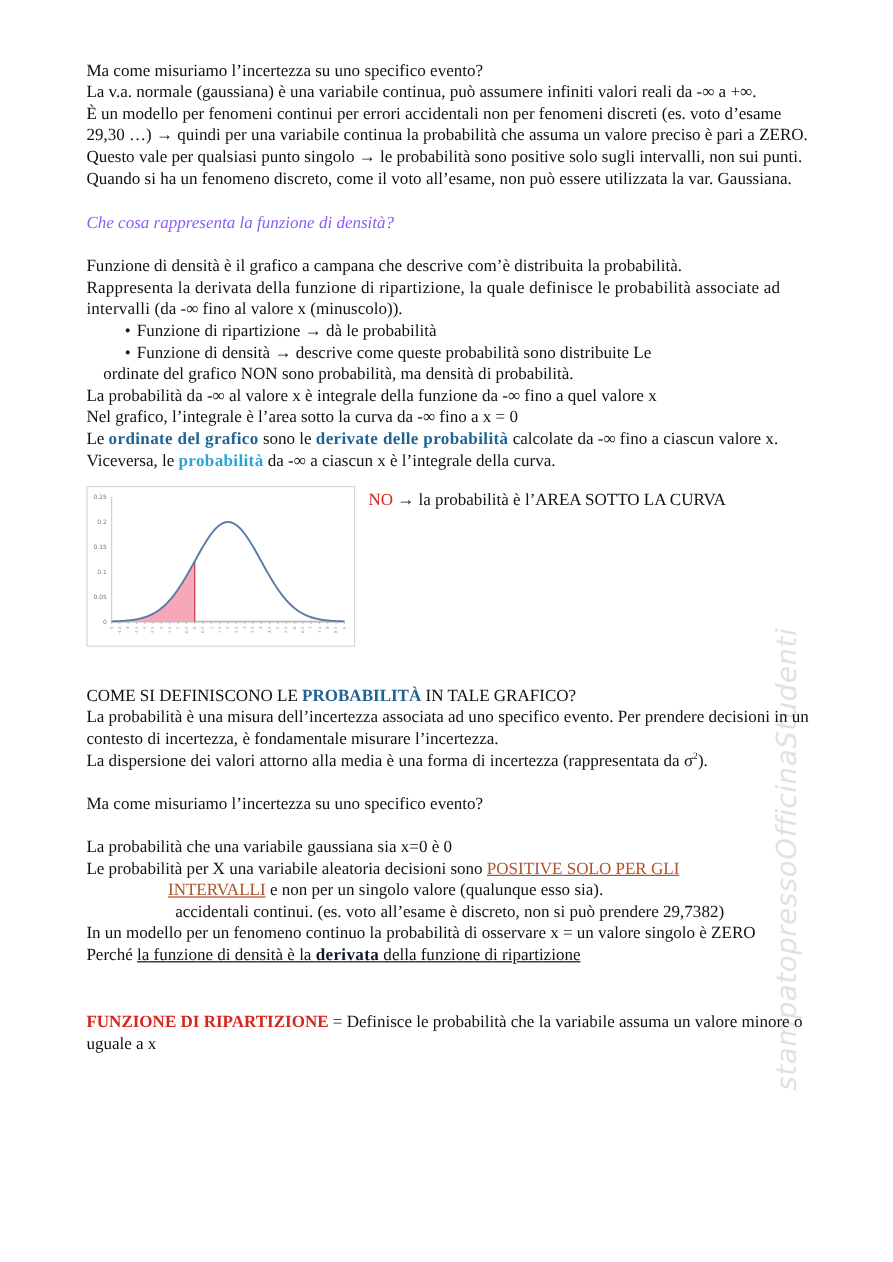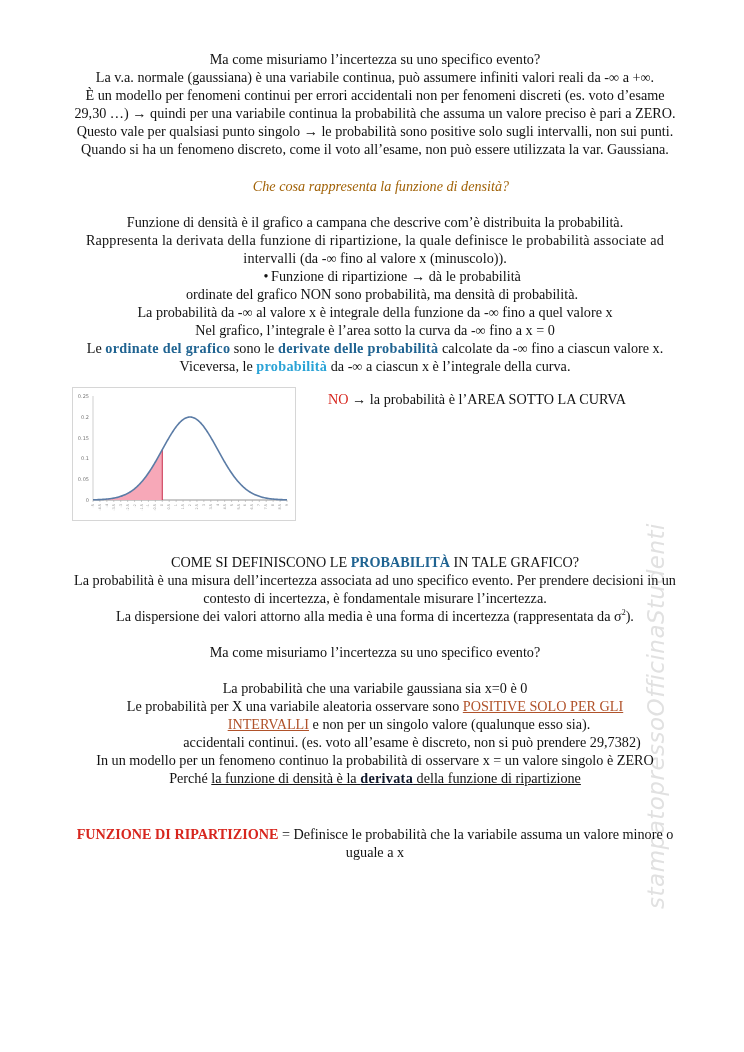--- a/index.html
+++ b/index.html
@@ -2,24 +2,24 @@
 <html><head>
 <meta charset="utf-8">
 <style>
   html, body { margin: 0; padding: 0; background: #ffffff; }
   body {
     width: 744px; height: 1052px; position: relative; overflow: hidden;
     font-family: "Liberation Serif", "DejaVu Serif", serif;
     font-size: 14.2px; color: #111; line-height: 18px;
   }
   .page { position: absolute; left: 72px; top: 50px; width: 606px; }
-  p { margin: 0; text-align: center; }
+  p { margin: 0; }
   .b { font-weight: normal; }
   .sp { letter-spacing: 0.2px; }
-  .heading-it { font-style: italic; color: #a16207; margin-top: 19px; margin-bottom: 18px; margin-left: 12px; }
+  .heading-it { font-style: italic; color: #8b5cf6; margin-top: 19px; margin-bottom: 18px; }
   .teal { color: #1f6391; font-weight: bold; letter-spacing: 0.3px; }
   .cyan { color: #2aa3d6; font-weight: bold; letter-spacing: 0.3px; }
   .red { color: #d7261e; }
   .redb { color: #d7261e; font-weight: bold; }
   .brown-u { color: #b0522a; text-decoration: underline; }
   .brownb-u { color: #0f172a; font-weight: bold; text-decoration: underline; letter-spacing: 0.3px; }
   .u { text-decoration: underline; }
   .bullet { padding-left: 32px; }
   .bullet .dot { display: inline-block; width: 10px; }
   .indent14 { padding-left: 14px; }
@@ -60,20 +60,21 @@
     <p><span>Questo vale per qualsiasi punto singolo → le probabilità sono </span><span class="b">positive solo sugli intervalli</span><span>, non sui punti.</span></p>
     <p>Quando si ha un fenomeno discreto, come il voto all’esame, non può essere utilizzata la var. Gaussiana.</p>
   </div>
 
   <p class="heading-it">Che cosa rappresenta la funzione di densità?</p>
 
   <div>
     <p>Funzione di densità è il grafico a campana che descrive com’è distribuita la probabilità.</p>
     <p><span class="b sp">Rappresenta la derivata della funzione di ripartizione, la quale definisce le probabilità associate ad intervalli</span><span> (da -∞ fino al valore x (minuscolo)).</span></p>
     <p class="bullet"><span class="dot">•</span><span>Funzione di ripartizione → dà le probabilità</span></p>
+    <p class="bullet"><span class="dot">•</span><span>Funzione di densità → descrive come queste probabilità sono distribuite  Le</span></p>
     <p class="indent14">ordinate del grafico NON sono probabilità, ma densità di probabilità.</p>
     <p>La probabilità da -∞ al valore x è integrale della funzione da -∞ fino a quel valore x</p>
     <p class="b">Nel grafico, l’integrale è l’area sotto la curva da -∞ fino a x = 0</p>
     <p><span>Le </span><span class="teal">ordinate del grafico</span><span> sono le </span><span class="teal">derivate delle probabilità</span><span> calcolate da -∞ fino a ciascun valore x.</span></p>
     <p><span>Viceversa, le </span><span class="cyan">probabilità</span><span> da -∞ a ciascun x è l’integrale della curva.</span></p>
   </div>
 
   <div class="figure-row">
     <div class="chart-box">
       <svg id="chart" width="222" height="132">
@@ -156,21 +157,21 @@
   <div style="margin-top:14px">
     <p><span>COME SI DEFINISCONO LE </span><span class="teal" style="letter-spacing:0">PROBABILITÀ</span><span> IN TALE GRAFICO?</span></p>
     <p>La probabilità è una misura dell’incertezza associata ad uno specifico evento. Per prendere decisioni in un contesto di incertezza, è fondamentale misurare l’incertezza.</p>
     <p><span>La dispersione dei valori attorno alla media è una forma di incertezza (rappresentata da σ</span><sup>2</sup><span>).</span></p>
     <div class="gap"></div>
     <p>Ma come misuriamo l’incertezza su uno specifico evento?</p>
   </div>
 
   <div style="margin-top:18px">
     <p>La probabilità che una variabile gaussiana sia x=0 è 0</p>
-    <p><span>Le probabilità per X una variabile aleatoria </span><span class="b">osservare</span><span> sono </span><span class="brown-u">POSITIVE SOLO PER GLI</span></p>
+    <p><span>Le probabilità per X una variabile aleatoria </span><span class="b">decisioni</span><span> sono </span><span class="brown-u">POSITIVE SOLO PER GLI</span></p>
     <p class="indent68"><span class="brown-u">INTERVALLI</span><span> e non per un singolo valore (qualunque esso sia).</span></p>
     <p class="indent72">accidentali continui. (es. voto all’esame è discreto, non si può prendere 29,7382)</p>
     <p>In un modello per un fenomeno continuo la probabilità di osservare x = un valore singolo è ZERO</p>
     <p><span>Perché </span><span class="u">la funzione di densità è la </span><span class="brownb-u">derivata</span><span class="u"> della funzione di ripartizione</span></p>
   </div>
 
   <div style="margin-top:38px">
     <p><span class="redb">FUNZIONE DI RIPARTIZIONE</span><span> = Definisce le probabilità che la variabile assuma un valore minore o uguale a x</span></p>
   </div>
 </div>

